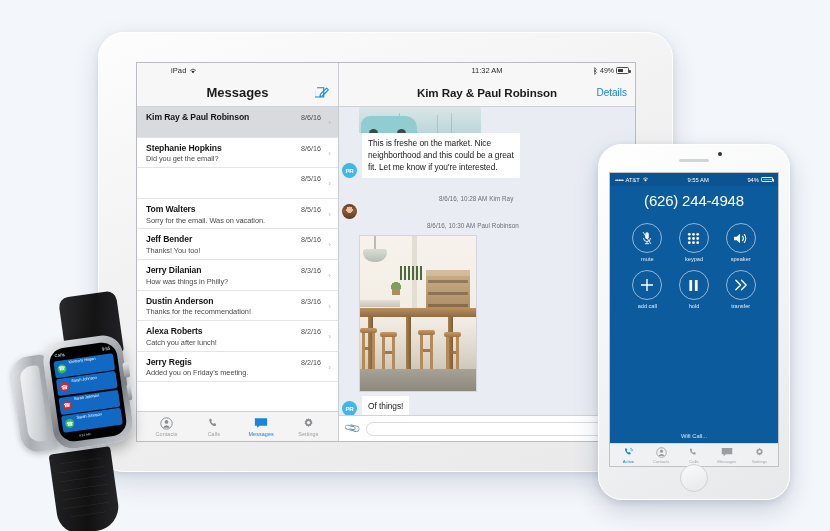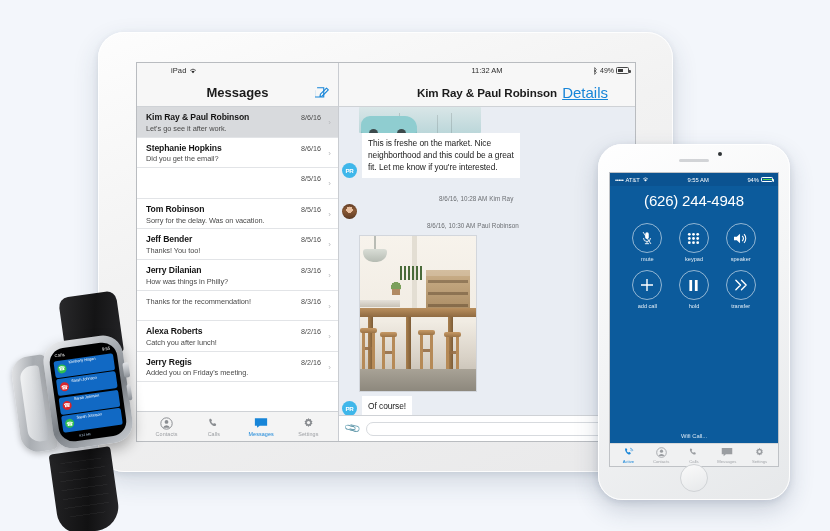--- a/index.html
+++ b/index.html
@@ -80,21 +80,21 @@
   }
   .thread-status .batt { position:absolute; right:6px; display:flex; align-items:center; gap:2px; font-size:7px; }
   .batt-shell { width:13px; height:6.5px; border:1px solid #4a4a4a; border-radius:1.5px; position:relative; }
   .batt-shell i { position:absolute; left:1px; top:1px; bottom:1px; width:46%; background:#3a3a3a; display:block; }
   .batt-shell::after{ content:""; position:absolute; right:-2.5px; top:1.8px; width:1.5px; height:2.6px; background:#4a4a4a; border-radius:0 1px 1px 0;}
   .thread-header {
     height:29px; background:#f7f7f7; border-bottom:1px solid #cfd2d6;
     display:flex; align-items:center; justify-content:center; position:relative;
   }
   .thread-header .title { font-size:11.6px; font-weight:bold; color:#1b1b1b; letter-spacing:-.1px; }
-  .thread-header .details { position:absolute; right:27px; font-size:15px; color:#1785d8;text-decoration:underline; }
+  .thread-header .details { position:absolute; right:8px; font-size:10px; color:#1785d8; }
 
   .thread-body { flex:1; position:relative; overflow:hidden; padding:0 24px; }
 
   .photo-top {
     position:absolute; left:20px; top:0; width:122px; height:26px;
     overflow:hidden; border-radius:1px;
   }
   .photo-top .img {
     width:100%; height:64px; position:relative;
     background:
@@ -359,53 +359,53 @@
             <svg width="15" height="15" viewBox="0 0 18 18">
               <path d="M2.5 4.5h8v11h-11v-8" fill="none" stroke="#1785d8" stroke-width="1.3"></path>
               <path d="M6.5 12.2 13.8 4.9l2.2 2.2-7.3 7.3-2.8.6z" fill="none" stroke="#1785d8" stroke-width="1.3" stroke-linejoin="round"></path>
             </svg>
           </span>
         </div>
 
         <div class="convo-list">
           <div class="convo selected">
             <div class="name">Kim Ray &amp; Paul Robinson</div>
-            <div class="snippet">Let's go see it after work.</div>
             <div class="date">8/6/16</div>
             <div class="chev">›</div>
           </div>
           <div class="convo">
             <div class="name">Stephanie Hopkins</div>
             <div class="snippet">Did you get the email?</div>
             <div class="date">8/6/16</div>
             <div class="chev">›</div>
           </div>
           <div class="convo">
             <div class="date">8/5/16</div>
             <div class="chev">›</div>
           </div>
           <div class="convo">
-            <div class="name">Tom Robinson</div>
-            <div class="snippet">Sorry for the delay. Was on vacation.</div>
+            <div class="name">Tom Walters</div>
+            <div class="snippet">Sorry for the email. Was on vacation.</div>
             <div class="date">8/5/16</div>
             <div class="chev">›</div>
           </div>
           <div class="convo">
             <div class="name">Jeff Bender</div>
             <div class="snippet">Thanks! You too!</div>
             <div class="date">8/5/16</div>
             <div class="chev">›</div>
           </div>
           <div class="convo">
             <div class="name">Jerry Dilanian</div>
             <div class="snippet">How was things in Philly?</div>
             <div class="date">8/3/16</div>
             <div class="chev">›</div>
           </div>
           <div class="convo">
+            <div class="name">Dustin Anderson</div>
             <div class="snippet">Thanks for the recommendation!</div>
             <div class="date">8/3/16</div>
             <div class="chev">›</div>
           </div>
           <div class="convo">
             <div class="name">Alexa Roberts</div>
             <div class="snippet">Catch you after lunch!</div>
             <div class="date">8/2/16</div>
             <div class="chev">›</div>
           </div>
@@ -515,21 +515,21 @@
               <span class="stool" style="left:0px; top:92px"></span>
               <span class="stool" style="left:20px; top:96px"></span>
               <span class="stool" style="left:58px; top:94px"></span>
               <span class="stool" style="left:84px; top:96px"></span>
               <span class="floor"></span>
             </div>
           </div>
 
           <div class="bubble-row" style="left:3px; top:289px;">
             <span class="avatar pr">PR</span>
-            <span class="bubble">Of course!</span>
+            <span class="bubble">Of things!</span>
           </div>
 
         </div>
 
         <div class="composer">
           <span class="clip">📎</span>
           <span class="field" placeholder=""></span>
         </div>
       </div>
 

